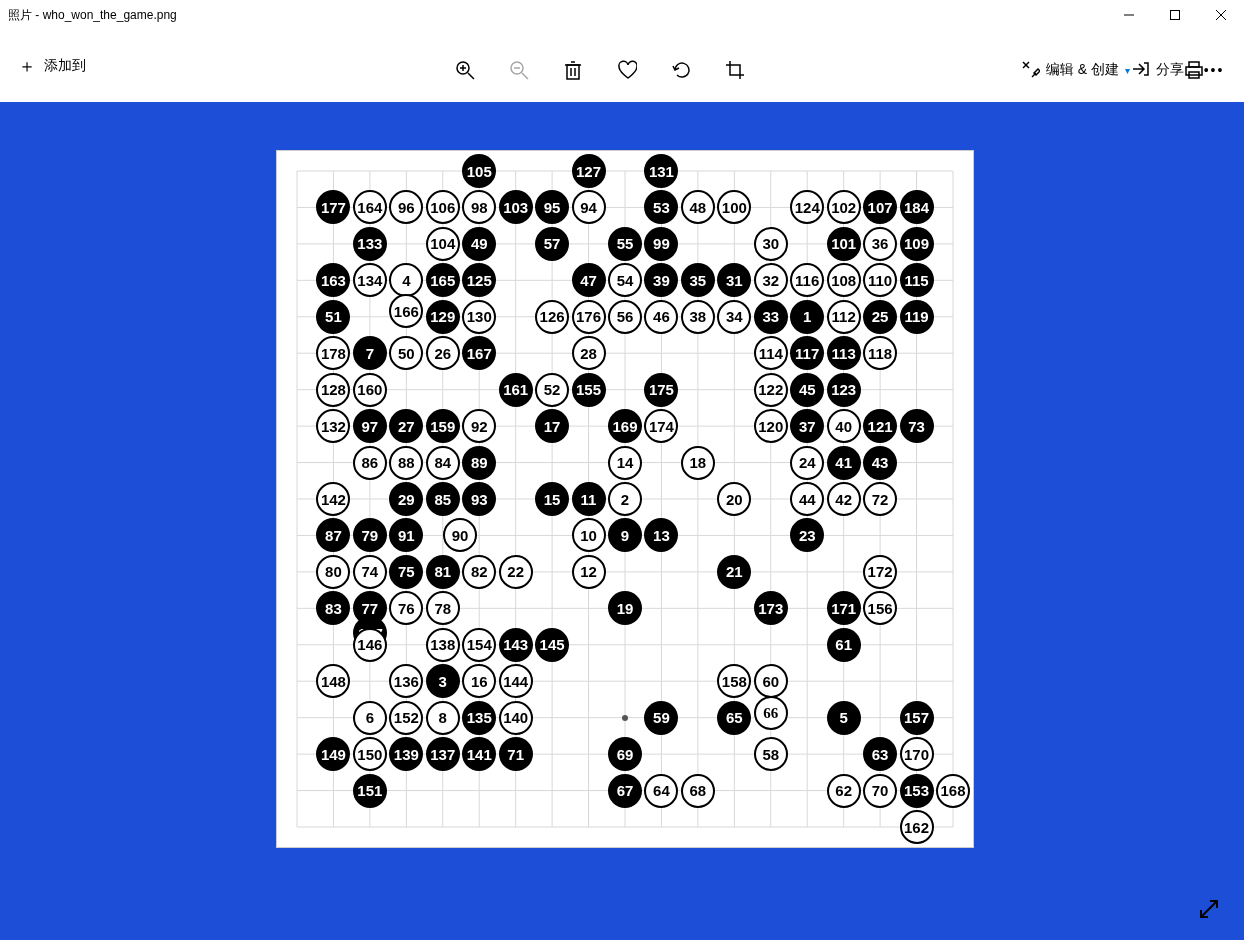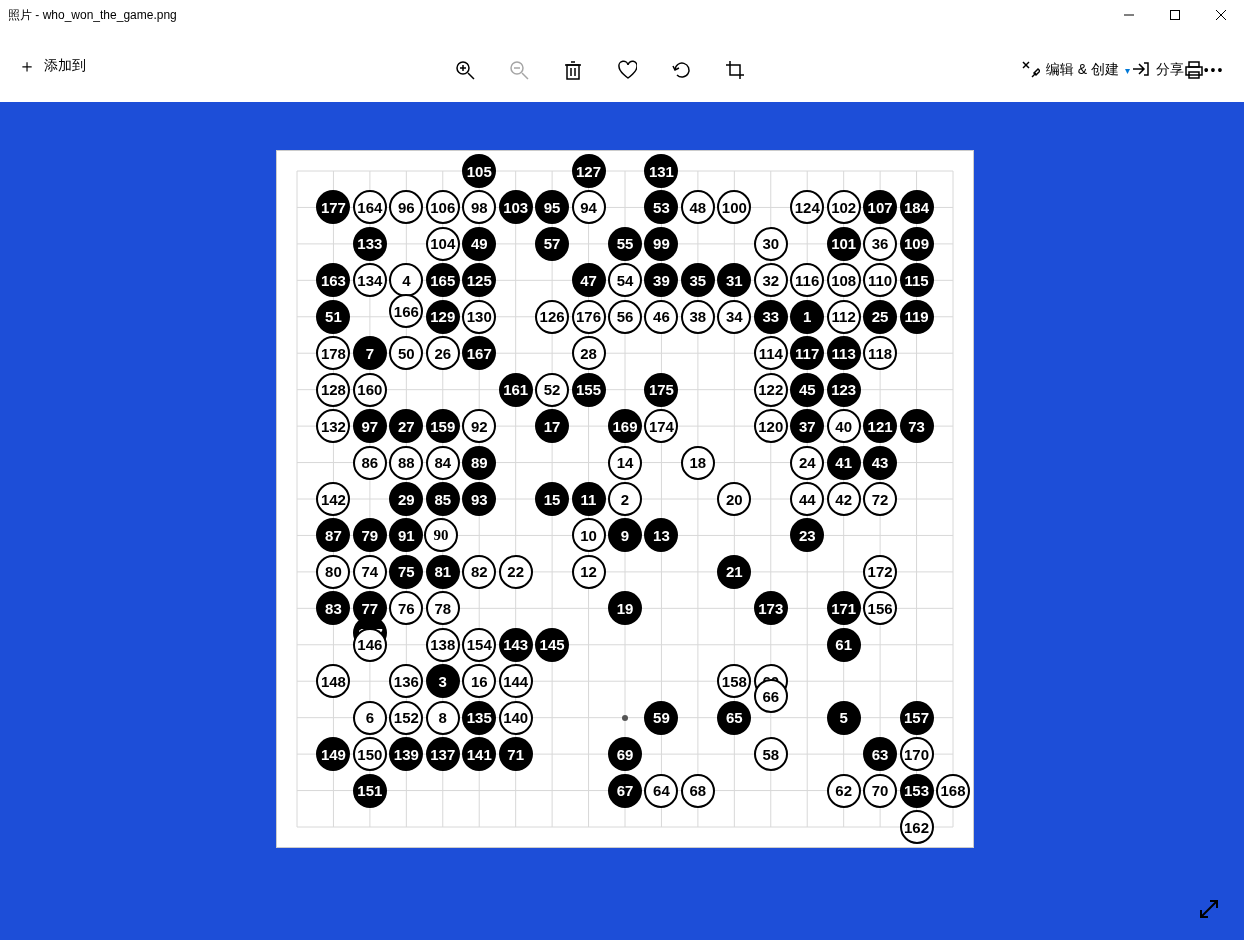--- a/index.html
+++ b/index.html
@@ -282,21 +282,21 @@
       <div class="stone b" style="left: 275.111px; top: 348px;">15</div>
       <div class="stone b" style="left: 311.556px; top: 348px;">11</div>
       <div class="stone w" style="left: 348px; top: 348px;">2</div>
       <div class="stone w" style="left: 457.333px; top: 348px;">20</div>
       <div class="stone w" style="left: 530.222px; top: 348px; text-align: right;">44</div>
       <div class="stone w" style="left: 566.667px; top: 348px;">42</div>
       <div class="stone w" style="left: 603.111px; top: 348px;">72</div>
       <div class="stone b" style="left: 56.4444px; top: 384.444px;">87</div>
       <div class="stone b" style="left: 92.8889px; top: 384.444px;">79</div>
       <div class="stone b" style="left: 129.333px; top: 384.444px;">91</div>
-      <div class="stone w" style="left: 164px; top: 384.444px; font-family: Liberation Serif, serif;">90</div>
+      <div class="stone w" style="left: 183px; top: 384.444px;">90</div>
       <div class="stone w" style="left: 311.556px; top: 384.444px;">10</div>
       <div class="stone b" style="left: 348px; top: 384.444px;">9</div>
       <div class="stone b" style="left: 384.444px; top: 384.444px;">13</div>
       <div class="stone b" style="left: 530.222px; top: 384.444px;">23</div>
       <div class="stone w" style="left: 56.4444px; top: 420.889px;">80</div>
       <div class="stone w" style="left: 92.8889px; top: 420.889px;">74</div>
       <div class="stone b" style="left: 129.333px; top: 420.889px;">75</div>
       <div class="stone b" style="left: 165.778px; top: 420.889px;">81</div>
       <div class="stone w" style="left: 202.222px; top: 420.889px;">82</div>
       <div class="stone w" style="left: 238.667px; top: 420.889px;">22</div>
@@ -325,21 +325,21 @@
       <div class="stone w" style="left: 238.667px; top: 530.222px;">144</div>
       <div class="stone w" style="left: 457.333px; top: 530.222px;">158</div>
       <div class="stone w" style="left: 493.778px; top: 530.222px;">60</div>
       <div class="stone w" style="left: 92.8889px; top: 566.667px;">6</div>
       <div class="stone w" style="left: 129.333px; top: 566.667px;">152</div>
       <div class="stone w" style="left: 165.778px; top: 566.667px;">8</div>
       <div class="stone b" style="left: 202.222px; top: 566.667px;">135</div>
       <div class="stone w" style="left: 238.667px; top: 566.667px;">140</div>
       <div class="stone b" style="left: 384.444px; top: 566.667px;">59</div>
       <div class="stone b" style="left: 457.333px; top: 566.667px;">65</div>
-      <div class="stone w" style="left: 493.778px; top: 545px;">66</div>
+      <div class="stone w" style="left: 493.778px; top: 562px; font-family: Liberation Serif, serif;">66</div>
       <div class="stone b" style="left: 566.667px; top: 566.667px;">5</div>
       <div class="stone b" style="left: 639.556px; top: 566.667px;">157</div>
       <div class="stone b" style="left: 56.4444px; top: 603.111px;">149</div>
       <div class="stone w" style="left: 92.8889px; top: 603.111px;">150</div>
       <div class="stone b" style="left: 129.333px; top: 603.111px;">139</div>
       <div class="stone b" style="left: 165.778px; top: 603.111px;">137</div>
       <div class="stone b" style="left: 202.222px; top: 603.111px;">141</div>
       <div class="stone b" style="left: 238.667px; top: 603.111px;">71</div>
       <div class="stone b" style="left: 348px; top: 603.111px;">69</div>
       <div class="stone w" style="left: 493.778px; top: 603.111px;">58</div>

